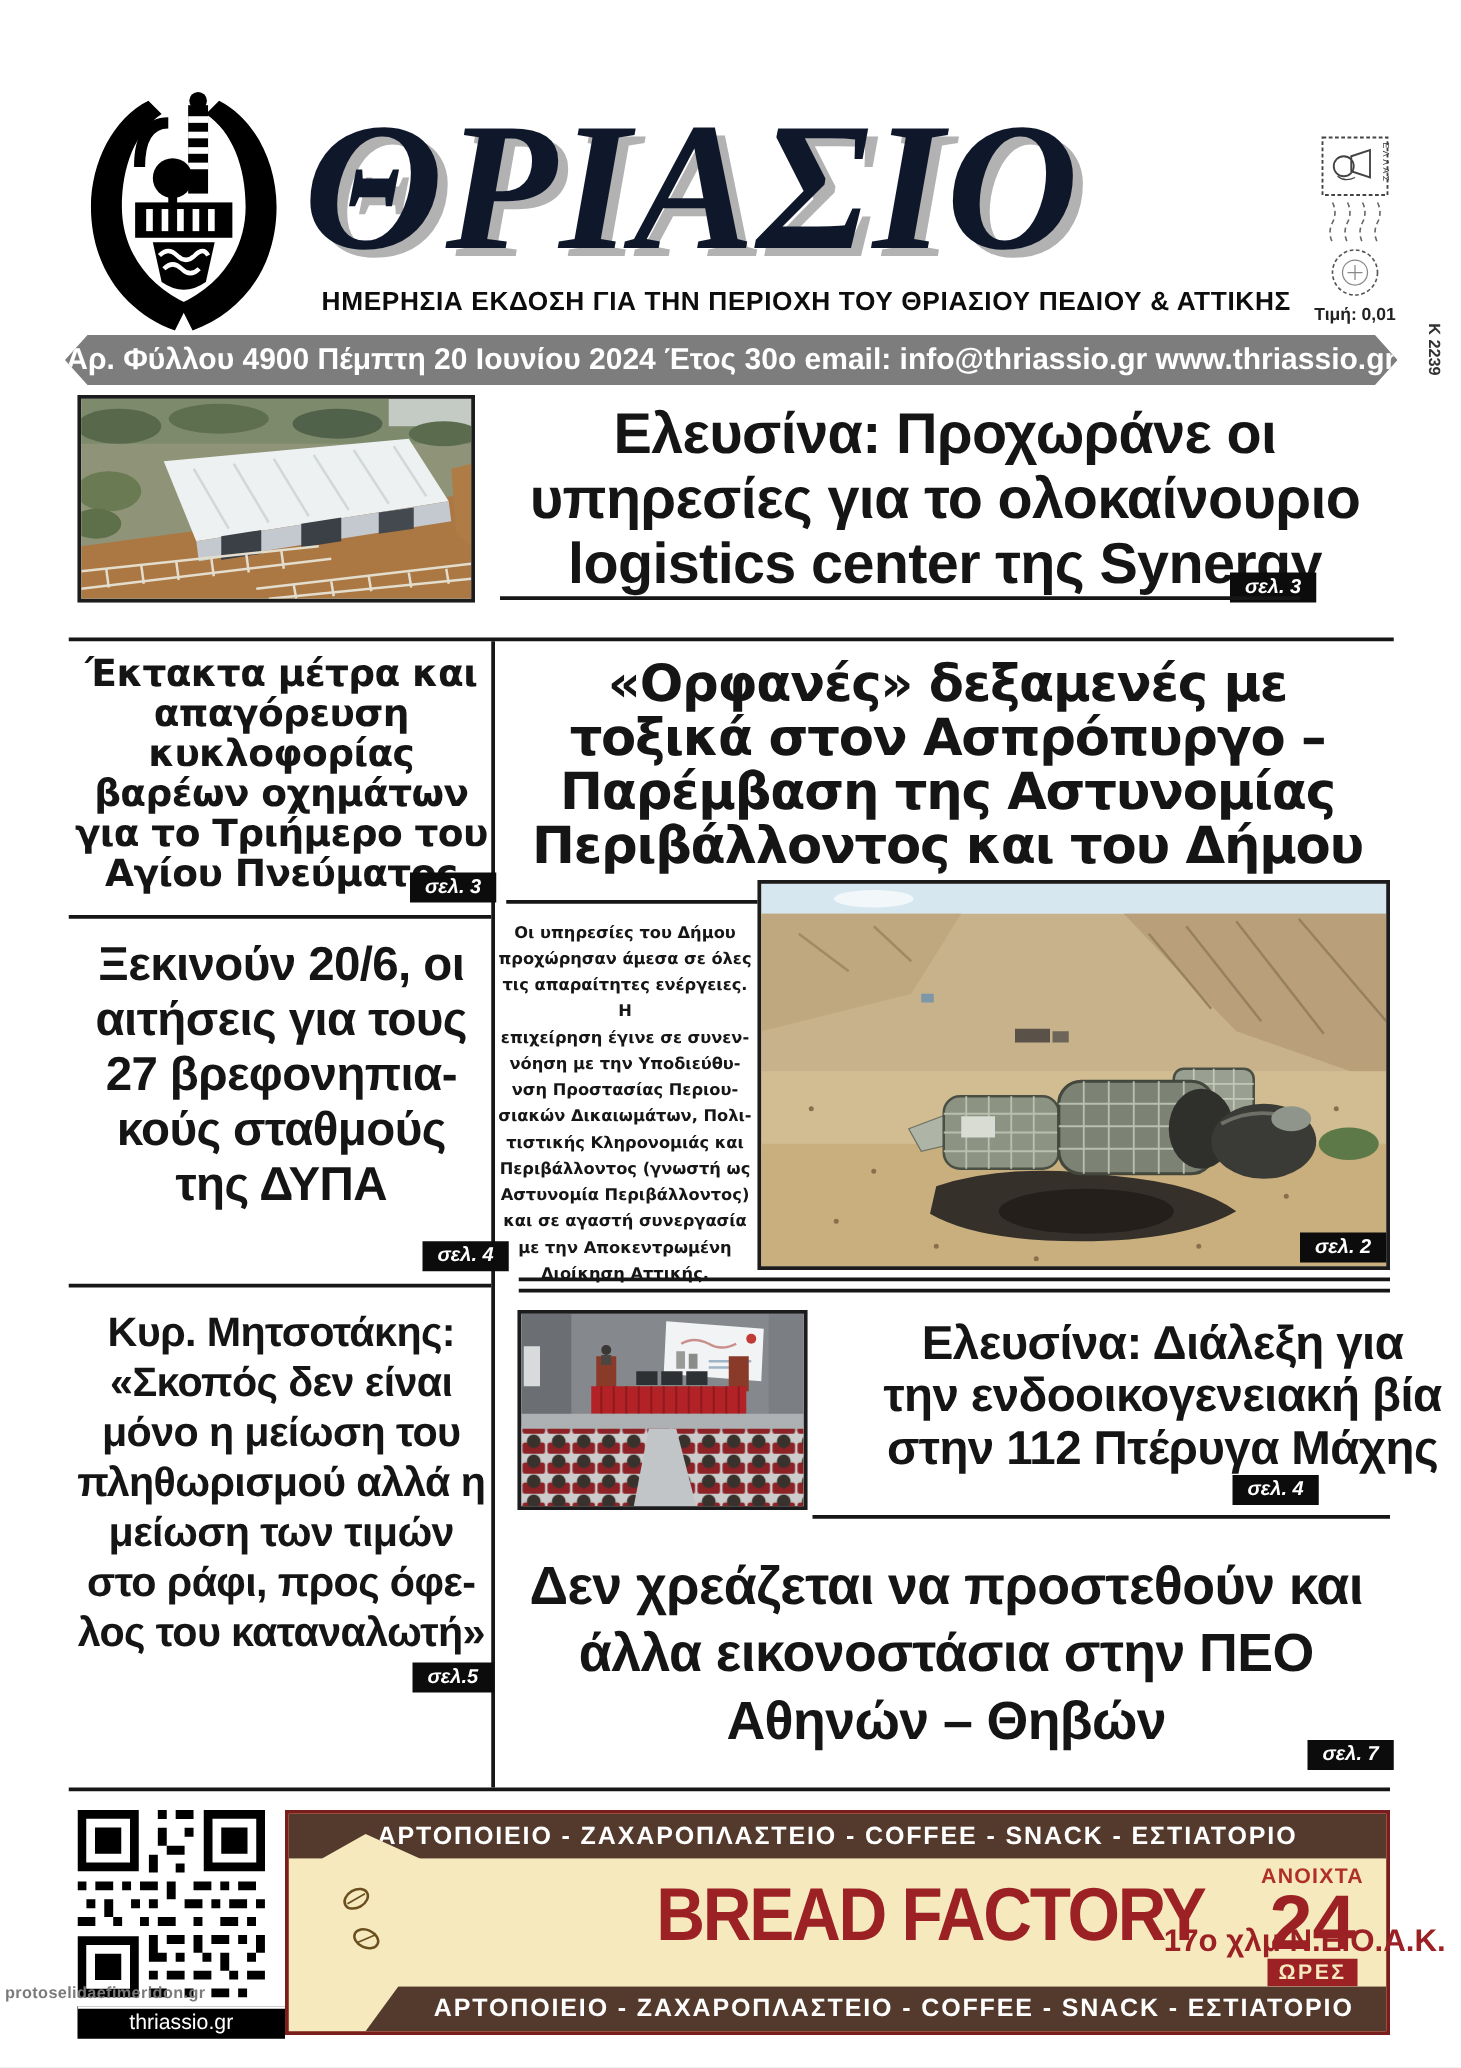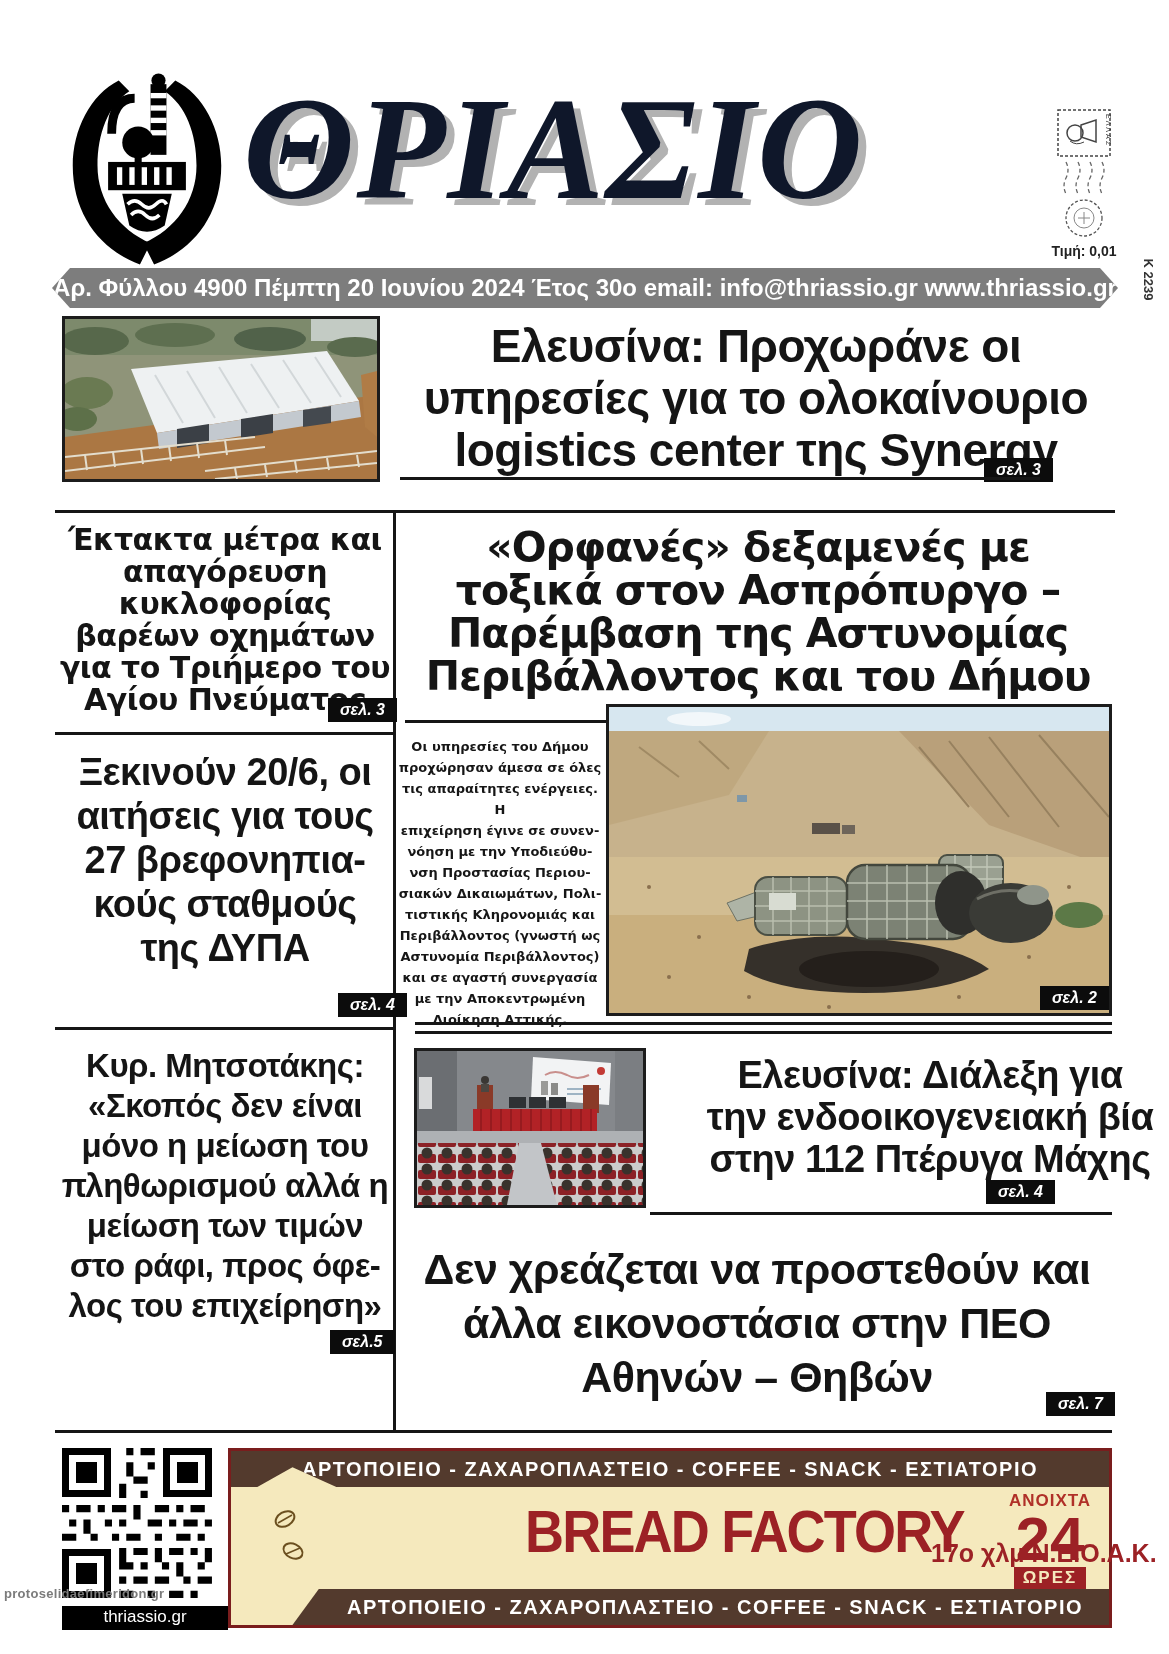--- a/index.html
+++ b/index.html
@@ -69,20 +69,21 @@
       <rect x="47" y="55" width="3" height="10" fill="#fff"></rect>
       <rect x="54" y="55" width="3" height="10" fill="#fff"></rect>
       <rect x="61" y="55" width="3" height="10" fill="#fff"></rect>
       <path d="M36 70 h28 l-4 18 q-10 7 -20 0 z"></path>
       <path d="M39 76 q4 -4 8 0 t8 0 t6 0" stroke="#fff" stroke-width="2" fill="none"></path>
       <path d="M41 82 q4 -4 8 0 t8 0" stroke="#fff" stroke-width="2" fill="none"></path>
     </svg>
   </div>
 
   <div class="abs title" style="left:243px;top:76px;">ΘΡΙΑΣΙΟ</div>
+  <div class="abs subtitle" style="left:250px;top:230px;width:790px;">ΗΜΕΡΗΣΙΑ ΕΚΔΟΣΗ ΓΙΑ ΤΗΝ ΠΕΡΙΟΧΗ ΤΟΥ ΘΡΙΑΣΙΟΥ ΠΕΔΙΟΥ &amp; ΑΤΤΙΚΗΣ</div>
 
   <div class="abs" style="left:1052px;top:108px;width:64px;height:132px;">
     <svg width="64" height="132" viewBox="0 0 64 132">
       <rect x="6" y="2" width="52" height="46" fill="#fff" stroke="#444" stroke-width="1.5" stroke-dasharray="3,2"></rect>
       <circle cx="23" cy="25" r="8" fill="none" stroke="#444" stroke-width="1.5"></circle>
       <polygon points="29,17 44,12 44,34 29,29" fill="none" stroke="#444" stroke-width="1.5"></polygon>
       <path d="M18 33 q6 5 14 1" stroke="#444" fill="none"></path>
       <text x="0" y="0" transform="translate(54 6) rotate(90)" font-size="7" font-family="Liberation Sans,sans-serif" fill="#333" letter-spacing="2">ΕΛΛΑΣ</text>
       <path d="M14 54 q4 8 0 16 q-4 8 0 16" stroke="#666" stroke-width="1.3" fill="none" stroke-dasharray="4,3"></path>
       <path d="M26 54 q4 8 0 16 q-4 8 0 16" stroke="#666" stroke-width="1.3" fill="none" stroke-dasharray="4,3"></path>
@@ -152,21 +153,21 @@
 της ΔΥΠΑ</div>
   <div class="badge" style="left:338px;top:993px;">σελ. 4</div>
   <div class="abs rule" style="left:55px;top:1027px;width:338px;"></div>
 
   <div class="abs hl ml" style="left:58px;top:1046px;width:334px;font-size:33px;line-height:40px;">Κυρ. Μητσοτάκης:
 «Σκοπός δεν είναι
 μόνο η μείωση του
 πληθωρισμού αλλά η
 μείωση των τιμών
 στο ράφι, προς όφε-
-λος του επιχείρηση»</div>
+λος του καταναλωτή»</div>
   <div class="badge" style="left:330px;top:1330px;">σελ.5</div>
 
   <div class="abs hl ml" style="left:404px;top:526px;width:708px;font-size:41px;line-height:43px;letter-spacing:-1px;font-family:'DejaVu Sans',sans-serif;">«Ορφανές» δεξαμενές με
 τοξικά στον Ασπρόπυργο –
 Παρέμβαση της Αστυνομίας
 Περιβάλλοντος και του Δήμου</div>
   <div class="abs rule" style="left:405px;top:720px;width:700px;"></div>
   <div class="abs bodytext ml" style="left:398px;top:736px;width:204px;font-family:'DejaVu Sans',sans-serif;">Οι υπηρεσίες του Δήμου
 προχώρησαν άμεσα σε όλες
 τις απαραίτητες ενέργειες. Η

